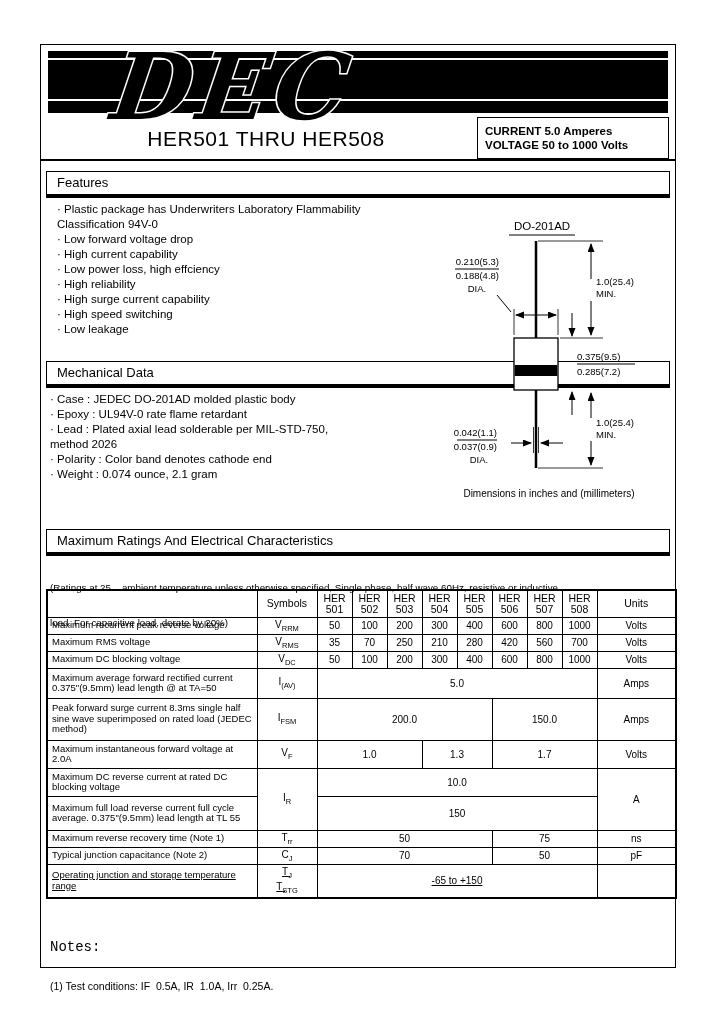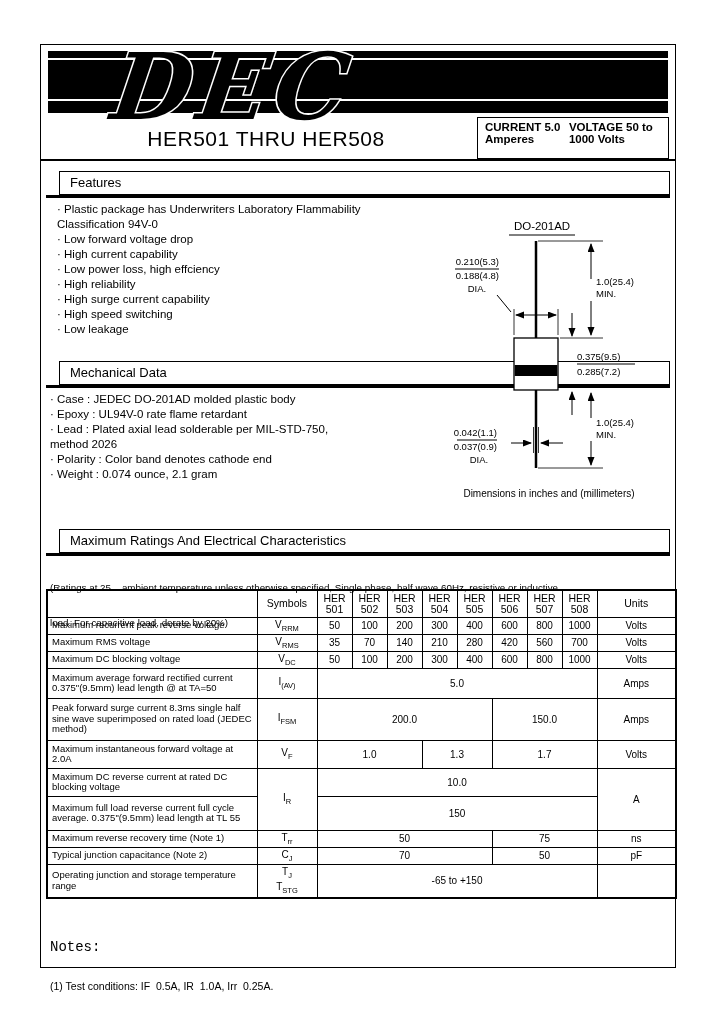--- a/index.html
+++ b/index.html
@@ -11,24 +11,24 @@
   
   .banner { position:absolute; left:7px; top:6px; right:7px; height:62px; background:#000; }
   .stripe { position:absolute; left:0; right:0; height:2px; background:#fff; }
   .s1 { top:7px; } .s2 { bottom:12px; }
   .logo-svg { position:absolute; left:14px; top:-12px; overflow:visible; }
 
   
   .title-row { position:absolute; left:0; top:71px; width:100%; height:45px; border-bottom:2px solid #000; }
   .part-title { position:absolute; left:40px; top:11px; width:370px; text-align:center; font-size:21px; letter-spacing:0.5px; }
   .ratings-box { position:absolute; right:6px; top:1px; width:192px; height:42px; border:1px solid #000; padding:3px 7px;
-                 display:flex; flex-direction:row; justify-content:center; gap:2px; font-weight:bold; font-size:11.5px; }
-
-  
-  .section-hd { position:absolute; left:18px; right:5px; border:1px solid #000; font-size:13px; padding:3px 10px 4px; background:#fff; }
+                 display:flex; flex-direction:column; justify-content:center; gap:2px; font-weight:bold; font-size:11.5px; }
+
+  
+  .section-hd { position:absolute; left:5px; right:5px; border:1px solid #000; font-size:13px; padding:3px 10px 4px; background:#fff; }
   .rule { position:absolute; left:5px; right:5px; height:3px; background:#000; }
   .hd-features { top:126px; } .rule-features { top:150px; }
   .hd-mech { top:316px; } .rule-mech { top:340px; }
   .hd-ratings { top:484px; } .rule-ratings { top:508px; }
 
   
   .list { position:absolute; font-size:11.5px; line-height:15px; }
   .features-list { left:9px; top:157px; width:360px;margin-left:7px; }
   .mech-list { left:9px; top:347px; width:310px; }
   .li::before { content:"· "; }
@@ -46,21 +46,21 @@
   .ratings-note { position:absolute; left:9px; top:514px; font-size:9.8px; line-height:11.5px; white-space:pre; }
 
   
   .ratings-table { position:absolute; left:5px; top:544px; width:629px; border-collapse:collapse; table-layout:fixed; border:2px solid #000; }
   .ratings-table th, .ratings-table td { border:1px solid #000; text-align:center; vertical-align:middle; padding:1px 2px; font-weight:normal; font-size:10px; }
   .ratings-table th { font-size:10.5px; line-height:11px; }
   td.param { text-align:left; font-size:9.5px; line-height:10.5px; padding:2px 4px; }
   td.units { font-size:10px; }
   sub { font-size:7.5px; }
   .pl { display:block; }
-  .h17{height:17px;} .h27{height:27px;} .h30{height:30px;} .h42{height:42px;} .h28{height:28px;padding-left:24px;} .h34{height:34px;} .h32{height:32px;}
+  .h17{height:17px;} .h27{height:27px;} .h30{height:30px;} .h42{height:42px;} .h28{height:28px;padding-left:24px;} .h34{height:34px;} .h32{height:32px;text-decoration:underline;}
   .symline { display:block; line-height:11px; }
 
   
   .notes { position:absolute; left:9px; top:870px; font-size:10.5px; line-height:13px; white-space:pre; }
   .notes-hd { font-size:14px;font-family:Liberation Mono, monospace; }
 </style>
 </head>
 <body>
 
 <div class="page">
@@ -244,21 +244,21 @@
           <td>800</td>
           <td>1000</td>
           <td class="units">Volts</td>
         </tr>
 
         <tr class="h17">
           <td class="param">Maximum RMS voltage</td>
           <td><span>V</span><sub>RMS</sub></td>
           <td>35</td>
           <td>70</td>
-          <td>140</td>
+          <td>250</td>
           <td>210</td>
           <td>280</td>
           <td>420</td>
           <td>560</td>
           <td>700</td>
           <td class="units">Volts</td>
         </tr>
 
         <tr class="h17">
           <td class="param">Maximum DC blocking voltage</td>

